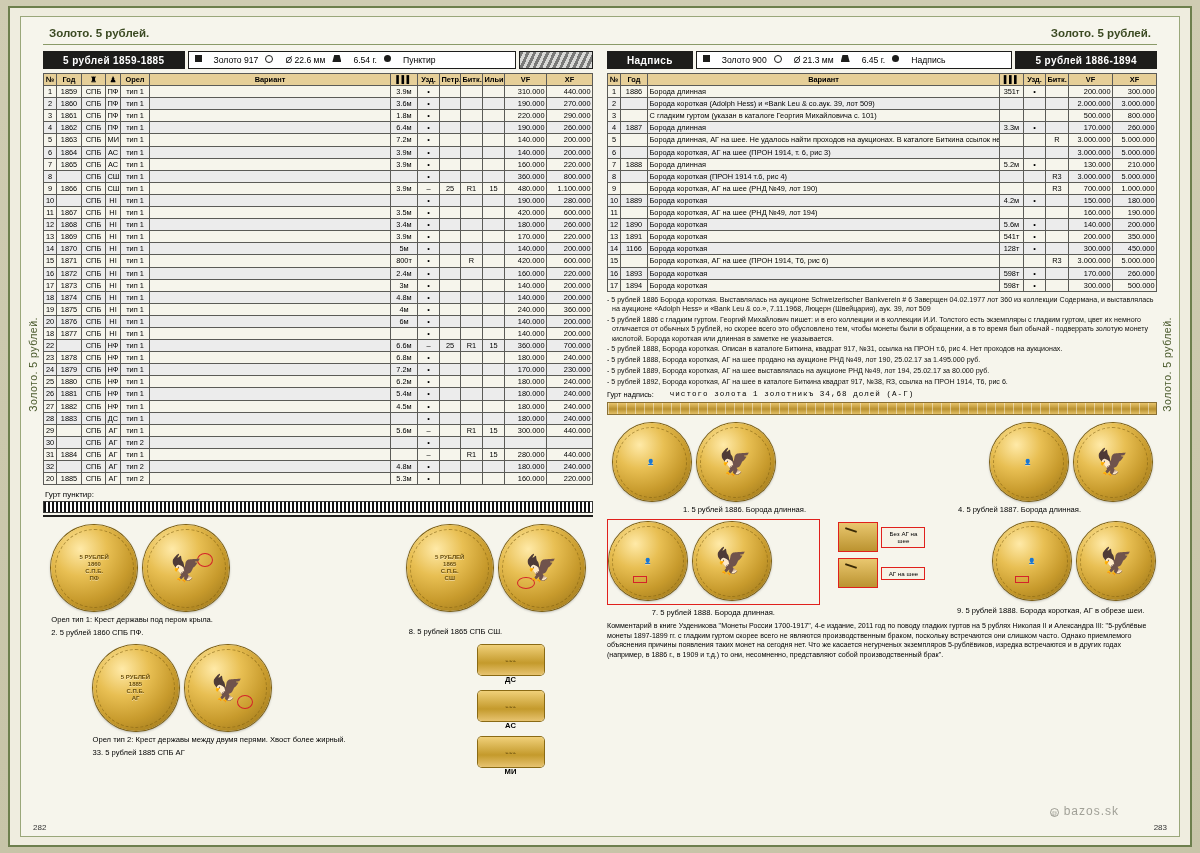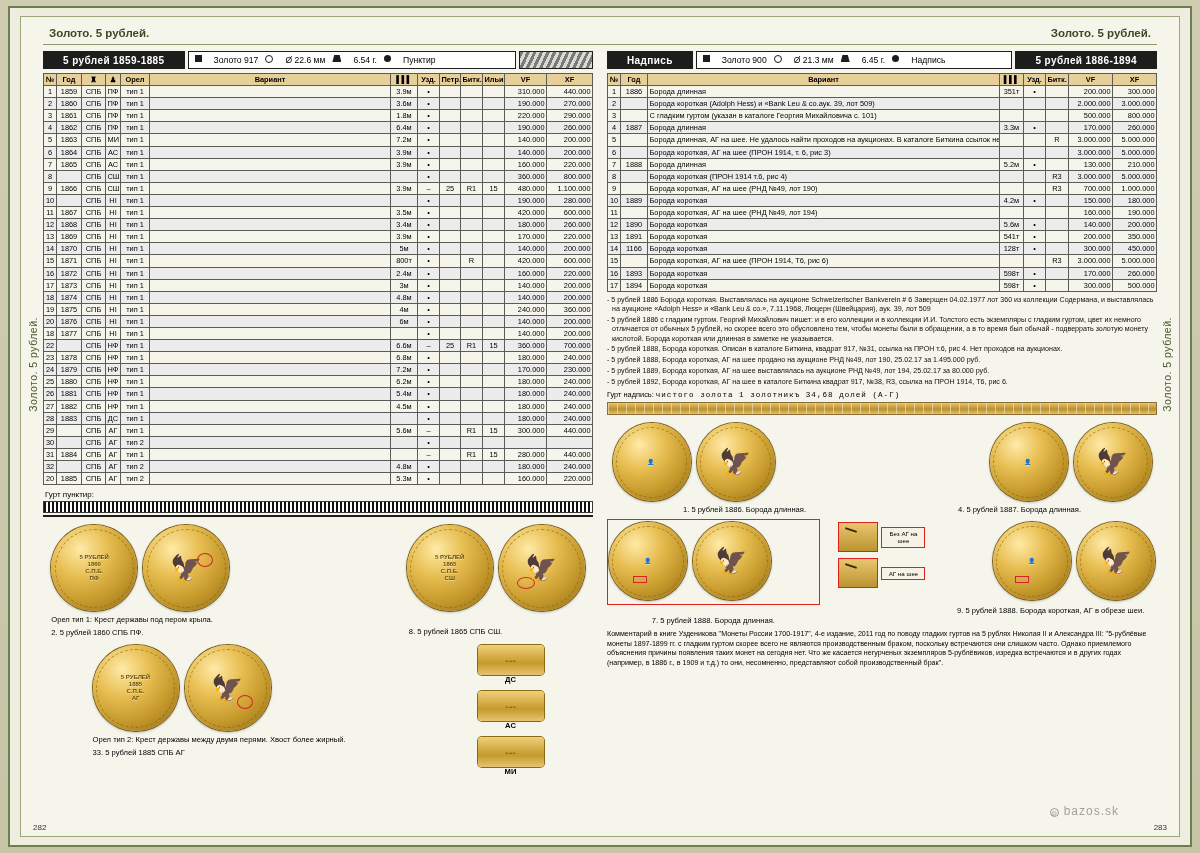--- a/index.html
+++ b/index.html
@@ -93,21 +93,21 @@
 
   .gurt-label { font-size:8px; margin:5px 0 2px 2px; }
   .gurt-strip {
     height:12px; border:1px solid #3a3a38;
     background:repeating-linear-gradient(90deg,#111 0 2px,#fff 2px 4px);
   }
   .gurt-rule { height:2px; background:#1d1d1b; margin-top:2px; }
 
   .notes { font-size:7.1px; line-height:1.32; color:#0f0f0d; margin-top:4px; }
   .notes p { margin:0 0 1.5px 0; text-indent:-5px; padding-left:5px; }
-  .gurt-line { display:flex; align-items:center; gap:2px; margin-top:3px; font-size:7.4px; }
+  .gurt-line { display:flex; gap:16px; margin-top:3px; font-size:7.4px; }
   .gurt-text { font-family:"Liberation Mono", monospace; letter-spacing:1px; font-size:7.6px; }
   .gold-strip {
     margin-top:3px; height:13px; border:1px solid #8a7033;
     background:linear-gradient(180deg,#e8c46b,#b8912f 55%,#e3c067);
     position:relative; overflow:hidden;
   }
   .gold-strip::after{
     content:""; position:absolute; inset:0;
     background:repeating-linear-gradient(90deg,rgba(255,255,255,.45) 0 1px,rgba(0,0,0,0) 1px 9px);
   }
@@ -1098,21 +1098,21 @@
                 <div class="coin" style="width:78px;height:78px">
                   <div class="legend"></div>
                   <div class="ctr">👤</div>
                   <div class="marker" style="left:24px;top:54px;width:14px;height:7px"></div>
                 </div>
                 <div class="coin" style="width:78px;height:78px">
                   <div class="legend"></div>
                   <div class="eagle">🦅</div>
                 </div>
               </div>
-              <div class="cap" style="margin-top:16px">7. 5 рублей 1888. Борода длинная.</div>
+              <div class="cap" style="margin-top:8px">7. 5 рублей 1888. Борода длинная.</div>
             </div>
 
             <div style="width:22%;display:flex;flex-direction:column;align-items:center;gap:6px">
               <div style="display:flex;align-items:center;gap:3px">
                 <div class="zoomchip">
                     <span class="nick"></span>
                   </div>
                 <div class="callout">Без АГ на шее</div>
               </div>
               <div style="display:flex;align-items:center;gap:3px">

